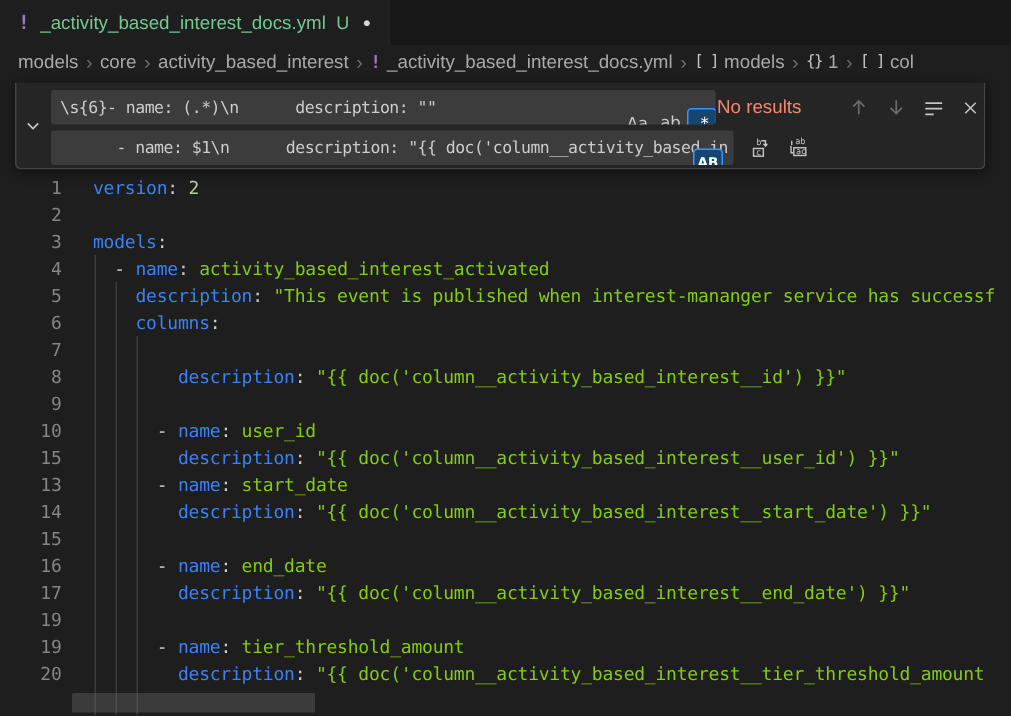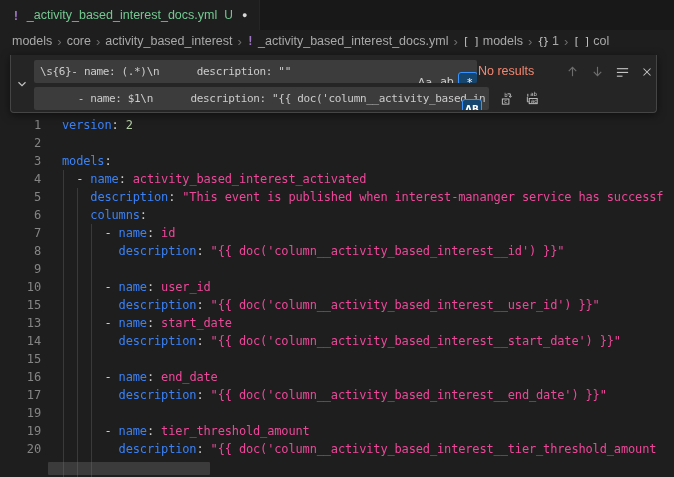--- a/index.html
+++ b/index.html
@@ -41,21 +41,21 @@
 
   
   .editor { position:absolute; left:0; top:52px; width:674px; height:425px; overflow:hidden; background:#1e1e1e; }
   .guide { position:absolute; width:1px; background:#3a3a3a; z-index:1; }
   .code { position:absolute; left:0; top:64px; right:0; z-index:2; }
   .cl { display:flex; height:18px; line-height:18px; font-family:"DejaVu Sans Mono", monospace; font-size:12px; letter-spacing:-0.15px; white-space:pre; }
   .ln { width:41px; text-align:right; color:#858585; flex:0 0 41px; }
   .lc { padding-left:21px; }
   .tok-k { color:#3b82f6; }
   .tok-p { color:#cccccc; }
-  .tok-v { color:#ec4899; }
+  .tok-v { color:#84cc16; }
   .tok-d { color:#b5cea8; }
   .hthumb { position:absolute; left:48px; top:410px; width:162px; height:13px; background:rgba(121,121,121,.32); z-index:4; border-radius:1px; }
 </style>
 </head>
 <body>
 
 <div class="tabbar">
   <div class="tab">
     <span class="yml-icon">!</span>
     <span class="tab-label">_activity_based_interest_docs.yml</span>
@@ -102,21 +102,21 @@
   <div class="guide" style="left:63px; top:118px; bottom:0;"></div>
   <div class="guide" style="left:77px; top:136px; bottom:0;"></div>
   <div class="guide" style="left:91px; top:172px; bottom:0;"></div>
   <div class="code" id="code">
       <div class="cl"><span class="ln">1</span><span class="lc"><span class="tok-k">version</span><span class="tok-p">: </span><span class="tok-d">2</span></span></div>
       <div class="cl"><span class="ln">2</span><span class="lc"></span></div>
       <div class="cl"><span class="ln">3</span><span class="lc"><span class="tok-k">models</span><span class="tok-p">:</span></span></div>
       <div class="cl"><span class="ln">4</span><span class="lc"><span class="tok-p">  - </span><span class="tok-k">name</span><span class="tok-p">: </span><span class="tok-v">activity_based_interest_activated</span></span></div>
       <div class="cl"><span class="ln">5</span><span class="lc"><span class="tok-p">    </span><span class="tok-k">description</span><span class="tok-p">: </span><span class="tok-v">"This event is published when interest-mananger service has successf</span></span></div>
       <div class="cl"><span class="ln">6</span><span class="lc"><span class="tok-p">    </span><span class="tok-k">columns</span><span class="tok-p">:</span></span></div>
-      <div class="cl"><span class="ln">7</span><span class="lc"><span class="tok-p">      - </span><span class="tok-k">name</span><span class="tok-p">: </span><span class="tok-v">id</span></span></div>
+      <div class="cl"><span class="ln">7</span></div>
       <div class="cl"><span class="ln">8</span><span class="lc"><span class="tok-p">        </span><span class="tok-k">description</span><span class="tok-p">: </span><span class="tok-v">"{{ doc('column__activity_based_interest__id') }}"</span></span></div>
       <div class="cl"><span class="ln">9</span><span class="lc"></span></div>
       <div class="cl"><span class="ln">10</span><span class="lc"><span class="tok-p">      - </span><span class="tok-k">name</span><span class="tok-p">: </span><span class="tok-v">user_id</span></span></div>
       <div class="cl"><span class="ln">15</span><span class="lc"><span class="tok-p">        </span><span class="tok-k">description</span><span class="tok-p">: </span><span class="tok-v">"{{ doc('column__activity_based_interest__user_id') }}"</span></span></div>
       <div class="cl"><span class="ln">13</span><span class="lc"><span class="tok-p">      - </span><span class="tok-k">name</span><span class="tok-p">: </span><span class="tok-v">start_date</span></span></div>
       <div class="cl"><span class="ln">14</span><span class="lc"><span class="tok-p">        </span><span class="tok-k">description</span><span class="tok-p">: </span><span class="tok-v">"{{ doc('column__activity_based_interest__start_date') }}"</span></span></div>
       <div class="cl"><span class="ln">15</span><span class="lc"></span></div>
       <div class="cl"><span class="ln">16</span><span class="lc"><span class="tok-p">      - </span><span class="tok-k">name</span><span class="tok-p">: </span><span class="tok-v">end_date</span></span></div>
       <div class="cl"><span class="ln">17</span><span class="lc"><span class="tok-p">        </span><span class="tok-k">description</span><span class="tok-p">: </span><span class="tok-v">"{{ doc('column__activity_based_interest__end_date') }}"</span></span></div>
       <div class="cl"><span class="ln">19</span><span class="lc"></span></div>

